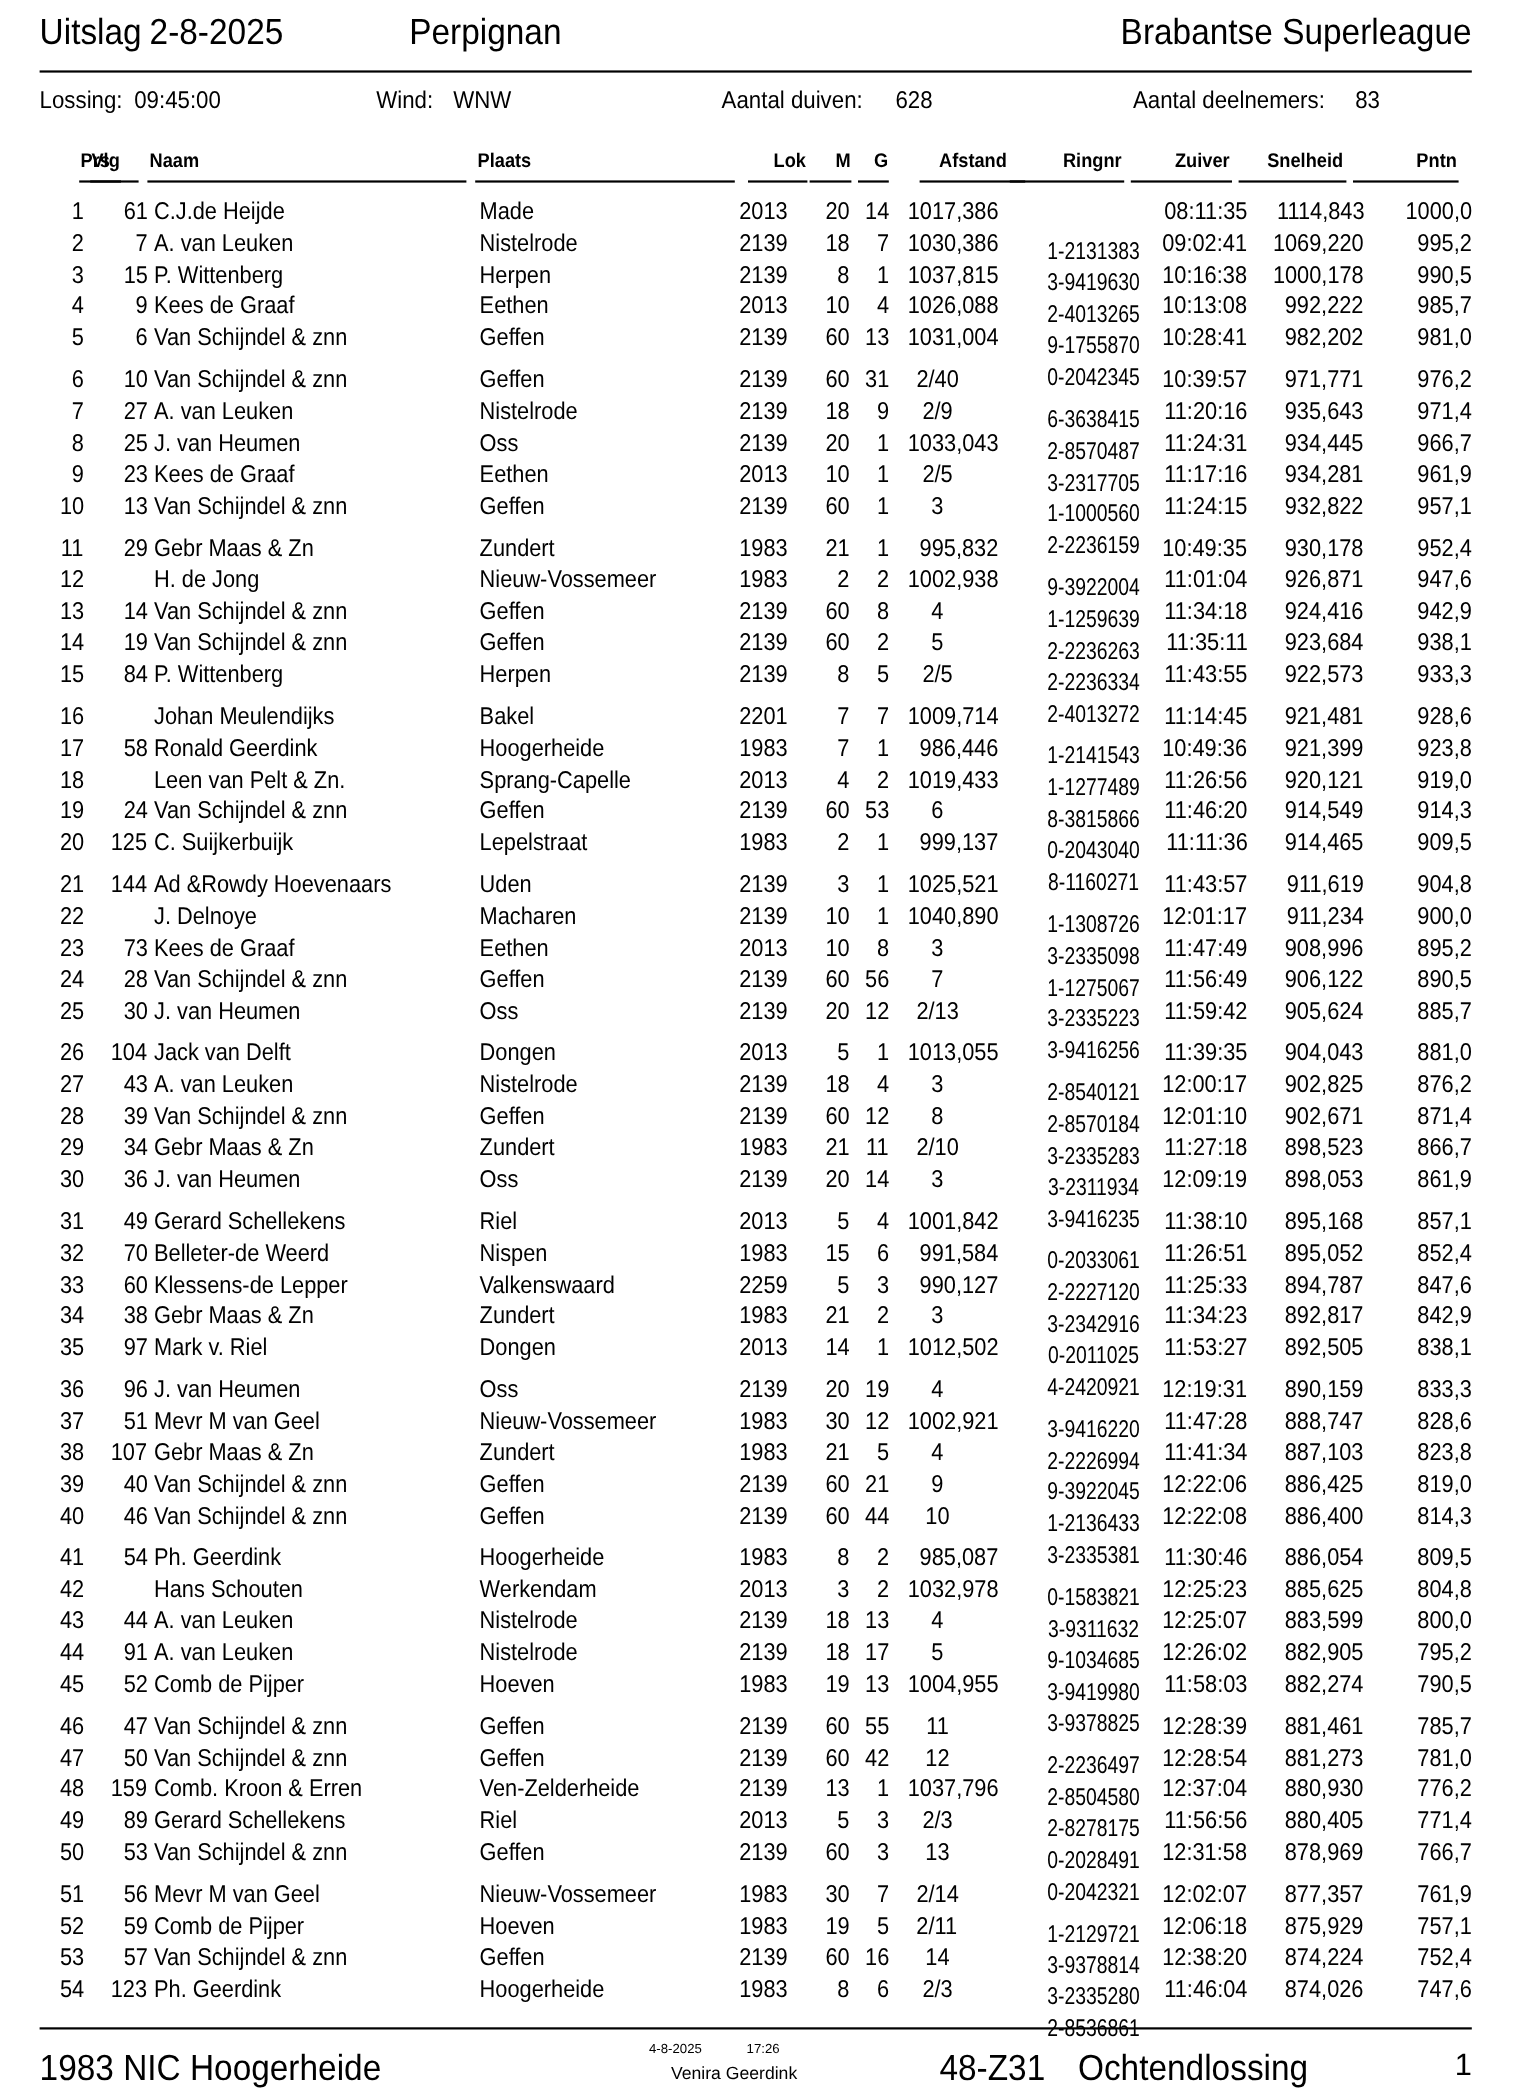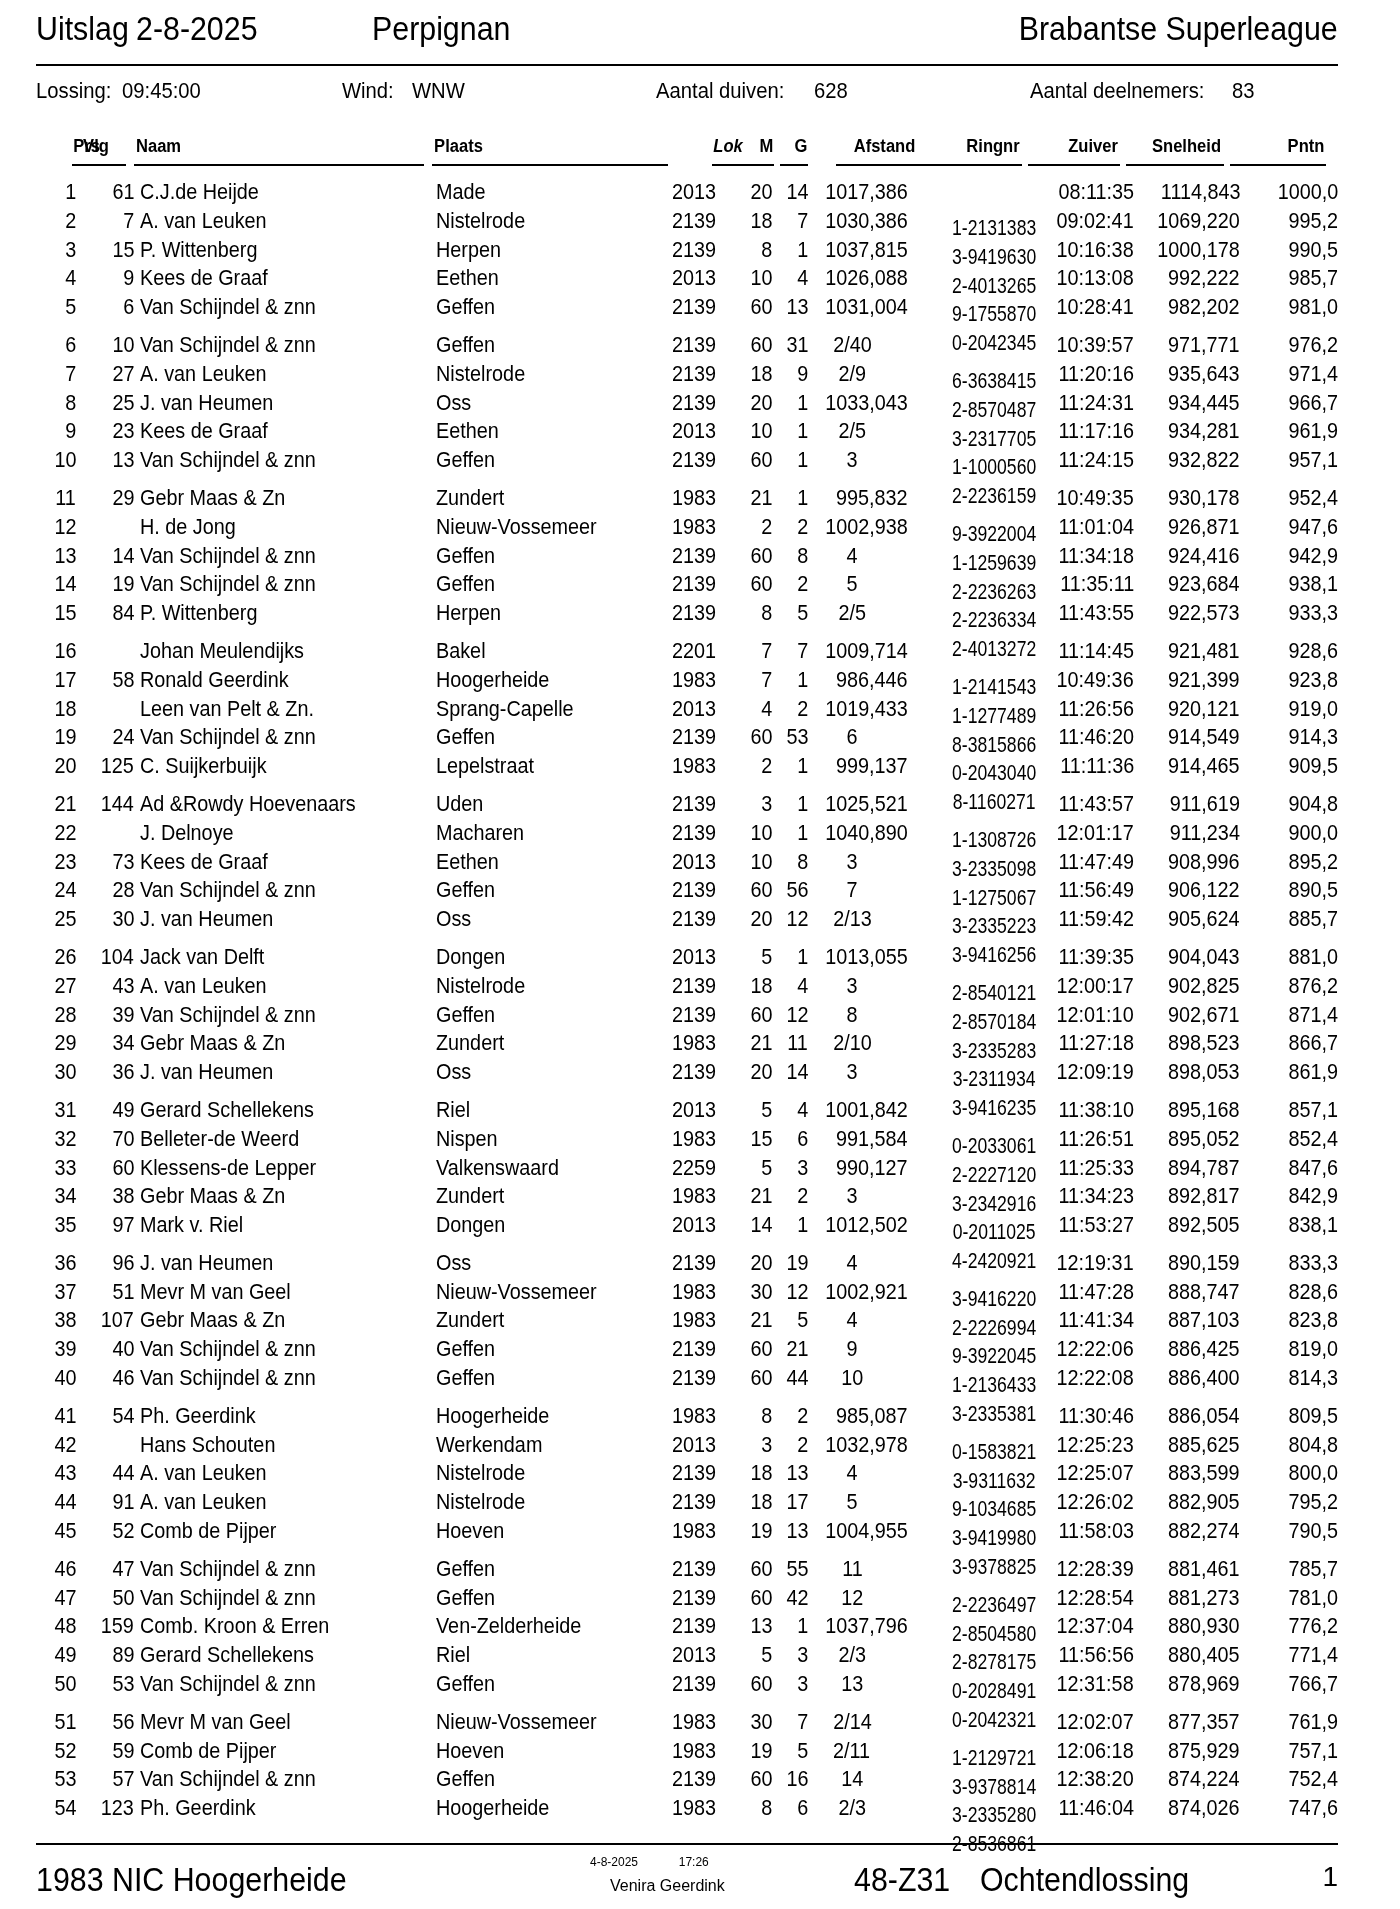--- a/index.html
+++ b/index.html
@@ -41,21 +41,21 @@
   .col-afst-c { left: 772px; width: 88px; text-align: center; }
   .col-ring { left: 880px; width: 120px; margin-top: 36px; }
   .col-zuiv { left: 1000px; width: 98px; }
   .col-snel { left: 1098px; width: 106px; }
   .col-pntn { left: 1206px; width: 96px; }
   
   .h-prs { left: 0; width: 38px; text-align: left; margin-left: 36px; }
   .h-vlg { left: 46px; width: 44px; text-align: left; }
   .h-naam { left: 98px; width: 290px; text-align: left; }
   .h-plaats { left: 396px; width: 236px; text-align: left; }
-  .h-lok { left: 676px; width: 54px; text-align: left; font-style: italic; }
+  .h-lok { left: 644px; width: 54px; text-align: right; }
   .h-m { left: 700px; width: 38px; text-align: right; }
   .h-g { left: 744px; width: 28px; text-align: right; }
   .h-afst { left: 800px; width: 96px; text-align: center; }
   .h-ring { left: 882px; width: 104px; text-align: right; }
   .h-zuiv { left: 992px; width: 92px; text-align: right; }
   .h-snel { left: 1090px; width: 98px; text-align: right; }
   .h-pntn { left: 1194px; width: 96px; text-align: right; }
   .footer { position: absolute; top: 1855px; left: 0; width: 1302px; height: 54px; }
   .f-club { position: absolute; left: 0; top: 6px; font-size: 33px; white-space: nowrap; transform: scaleX(0.92); transform-origin: left top; }
   .f-print { position: absolute; left: 554px; top: 0; font-size: 12px; white-space: nowrap; }

